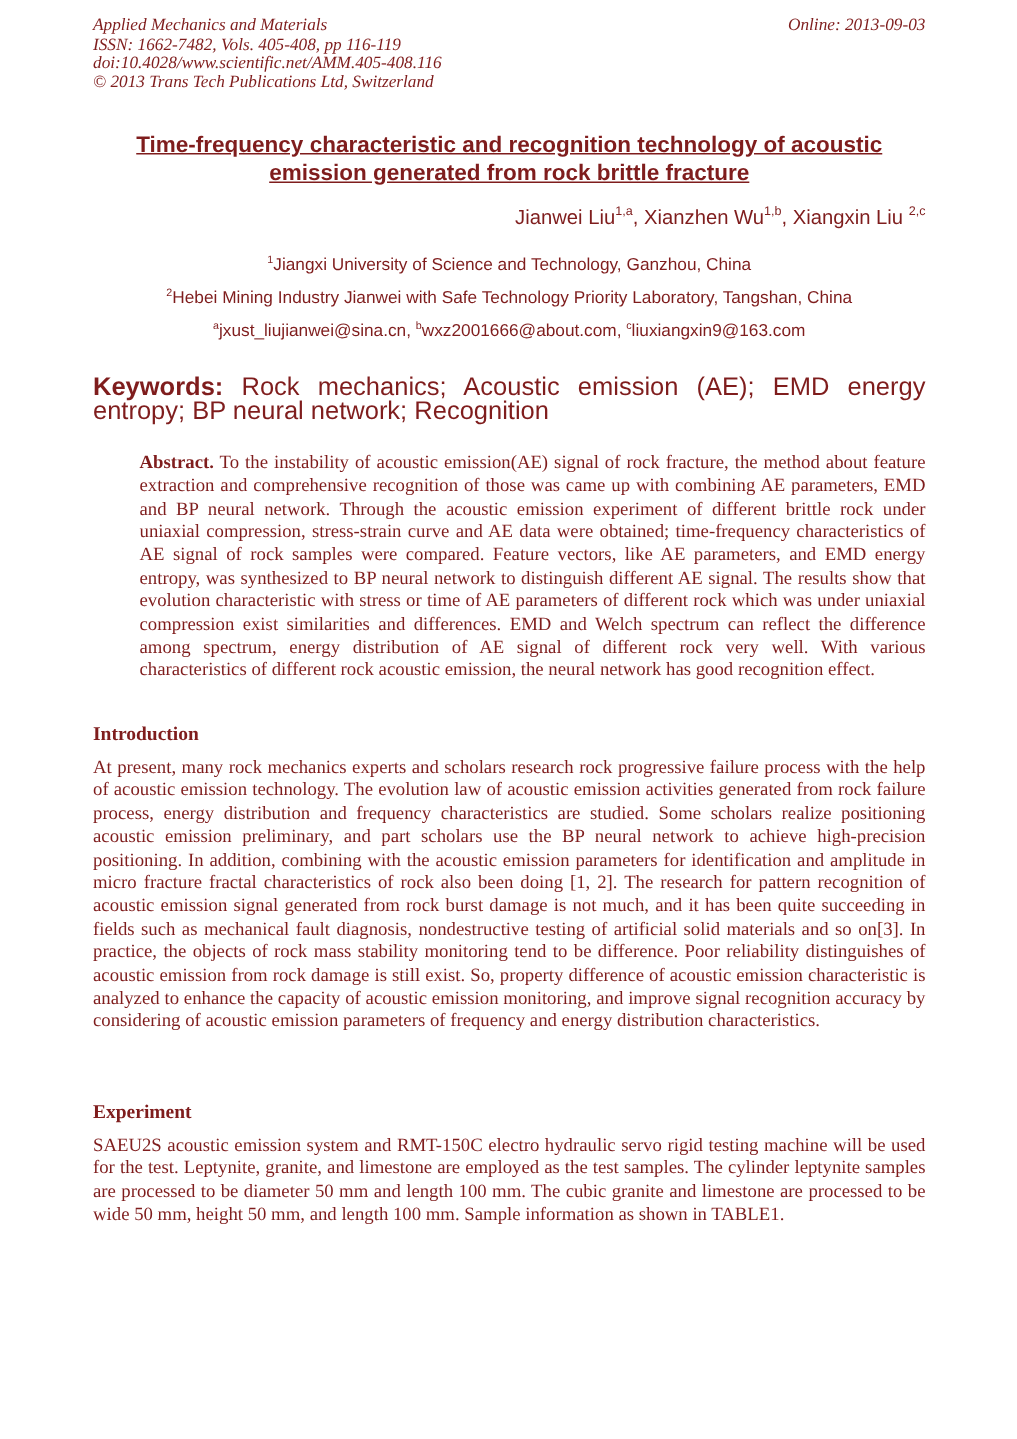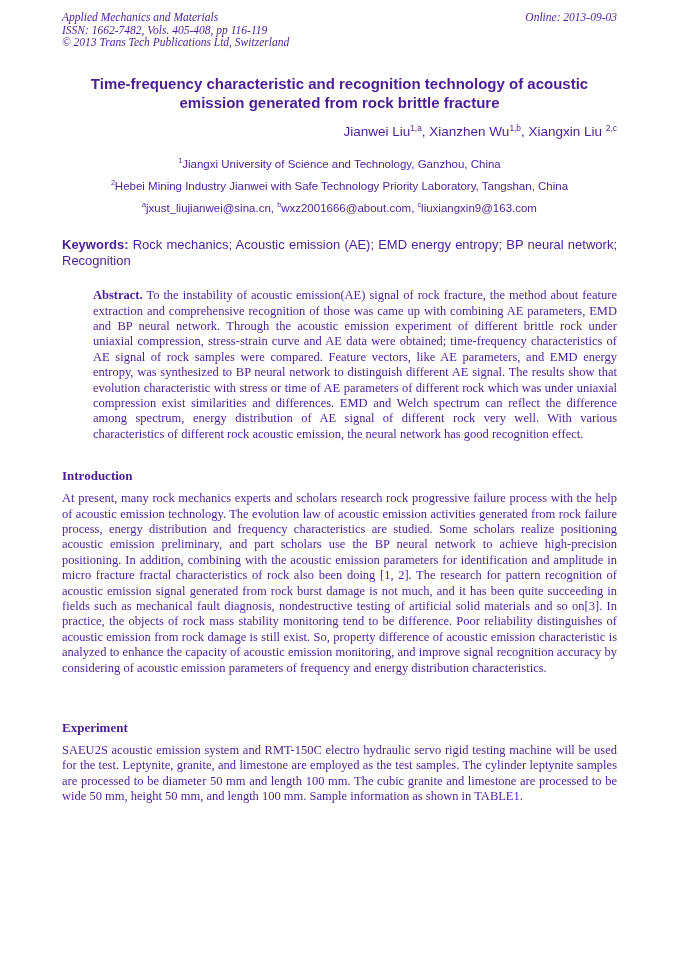--- a/index.html
+++ b/index.html
@@ -2,21 +2,21 @@
 <html><head>
 <meta charset="utf-8">
 <style>
   html, body { margin: 0; padding: 0; background: #ffffff; }
   .page {
     position: relative;
     width: 678px;
     height: 959px;
     margin: 0 auto;
     background: #ffffff;
-    color: #4c1d95;
+    color: #7f1d1d;
     box-sizing: border-box;
     padding: 11px 61px 0 62px;
     overflow: hidden;
   }
   
   .header-row {
     display: flex;
     justify-content: space-between;
     align-items: flex-start;
     font-family: "Liberation Serif", serif;
@@ -28,20 +28,21 @@
   .header-right { white-space: nowrap; }
   
   .title {
     font-family: "Liberation Sans", sans-serif;
     font-weight: bold;
     font-size: 15px;
     line-height: 19px;
     text-align: center;
     margin: 25px auto 12px auto;
     max-width: 560px;
+    text-decoration: underline;
   }
   .authors {
     font-family: "Liberation Sans", sans-serif;
     font-size: 13.5px;
     text-align: right;
     margin-top: 12px;
   }
   .authors sup, .affil sup, .email-line sup {
     font-size: 62%;
     line-height: 0;
@@ -49,21 +50,21 @@
   .affil-block {
     font-family: "Liberation Sans", sans-serif;
     font-size: 11.5px;
     text-align: center;
     margin-top: 14px;
     line-height: 22px;
   }
   
   .keywords {
     font-family: "Liberation Sans", sans-serif;
-    font-size: 13px;
+    font-size: 17px;
     line-height: 16px;
     text-align: justify;
     margin-top: 18px;
   }
   .bold { font-weight: bold; }
   
   .para {
     font-family: "Liberation Serif", serif;
     font-size: 12.5px;
     line-height: 15.4px;
@@ -82,20 +83,21 @@
 </style>
 </head>
 <body>
 
 <div class="page">
 
   <div class="header-row">
     <div class="header-left">
       <div>Applied Mechanics and Materials</div>
       <div>ISSN: 1662-7482, Vols. 405-408, pp 116-119</div>
+      <div>doi:10.4028/www.scientific.net/AMM.405-408.116</div>
       <div>© 2013 Trans Tech Publications Ltd, Switzerland</div>
     </div>
     <div class="header-right">Online: 2013-09-03</div>
   </div>
 
   <h1 class="title">Time-frequency characteristic and recognition technology of acoustic emission generated from rock brittle fracture</h1>
 
   <div class="authors">
     <span><span>Jianwei Liu</span><sup>1,a</sup><span>, </span></span><span><span>Xianzhen Wu</span><sup>1,b</sup><span>, </span></span><span><span>Xiangxin Liu </span><sup>2,c</sup><span></span></span>
   </div>

